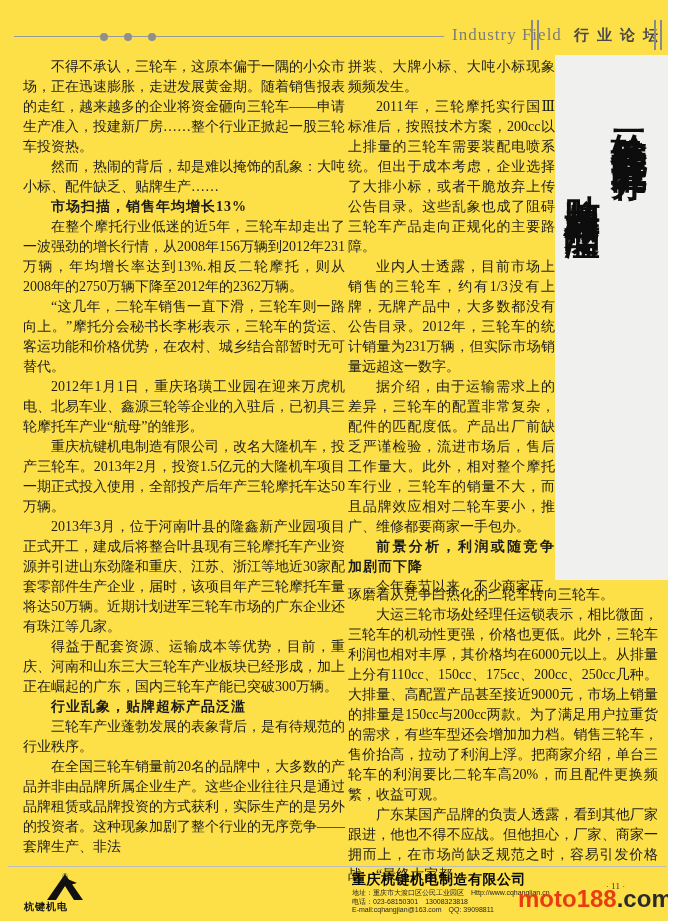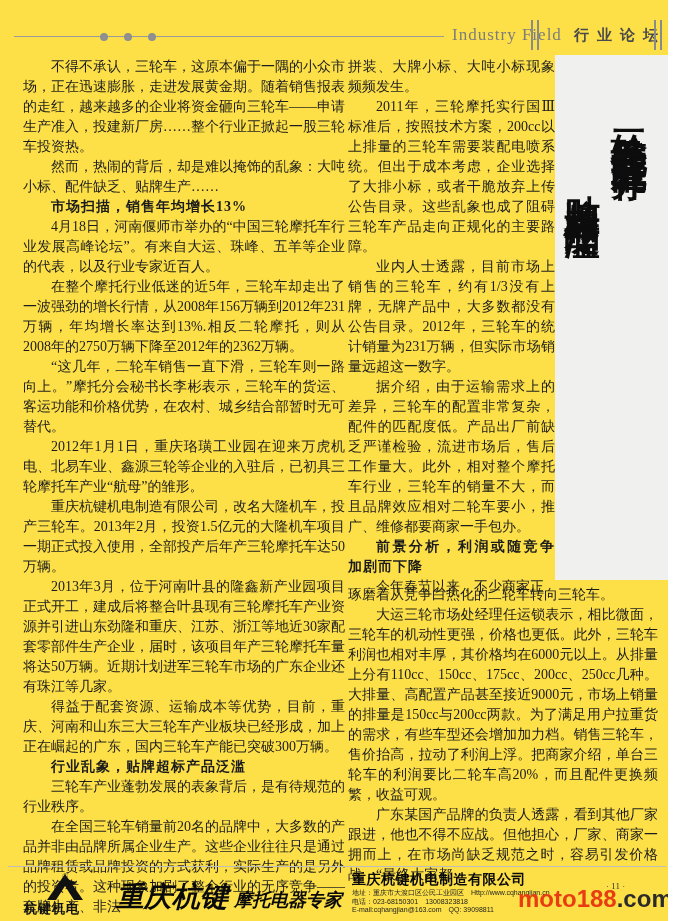--- a/index.html
+++ b/index.html
@@ -22,21 +22,21 @@
   
   .graypanel{position:absolute;left:555px;top:55px;width:119px;height:525px;background:#f0f0ee;}
   .vtitle{position:absolute;writing-mode:vertical-rl;text-orientation:upright;
           font-size:36px;font-weight:600;color:#0d0d0d;letter-spacing:4px;line-height:1;}
   .v1{left:56px;top:46px;}
   .v2{left:9px;top:112px;}
   
   .foot-rule{position:absolute;left:8px;top:866px;width:658px;height:1px;background:#bdbdbd;}
   .logo-box{position:absolute;left:30px;top:874px;width:70px;text-align:center;}
   .logo-reg{position:absolute;left:62px;top:872px;font-size:8px;color:#222;}
-  .logo-text{position:absolute;left:24px;top:900px;width:80px;font-size:13px;font-weight:bold;color:#111;
+  .logo-text{position:absolute;left:24px;top:900px;width:80px;font-size:10px;font-weight:bold;color:#111;
              font-family:"Liberation Sans","DejaVu Sans",sans-serif;letter-spacing:1px;}
   .brand{position:absolute;left:116px;top:878px;font-size:28px;font-weight:bold;font-style:italic;color:#0a0a0a;
          font-family:"Liberation Sans","DejaVu Sans",sans-serif;white-space:nowrap;}
   .brand-tag{font-size:18px;margin-left:6px;}
   .company{position:absolute;left:352px;top:871px;width:230px;font-family:"Liberation Sans","DejaVu Sans",sans-serif;}
   .company-name{font-size:14px;font-weight:bold;color:#0a0a0a;white-space:nowrap;letter-spacing:0.5px;}
   .company-line{font-size:7px;line-height:8.5px;color:#222;white-space:nowrap;}
   .pagenum{position:absolute;left:606px;top:881px;font-size:9px;color:#333;}
   .website{position:absolute;left:518px;top:885px;font-size:24px;font-weight:bold;white-space:nowrap;
            font-family:"Liberation Sans","DejaVu Sans",sans-serif;}
@@ -54,21 +54,20 @@
   <div class="hdr-dot" style="left:148px"></div>
   <div class="hdr-en">Industry Field</div>
   <div class="dbar" style="left:531px"></div>
   <div class="hdr-cn">行业论坛</div>
   <div class="dbar" style="left:654px"></div>
 
   <div class="leftcol">
       <div class="para p">不得不承认，三轮车，这原本偏于一隅的小众市场，正在迅速膨胀，走进发展黄金期。随着销售报表的走红，越来越多的企业将资金砸向三轮车——申请生产准入，投建新厂房……整个行业正掀起一股三轮车投资热。</div>
       <div class="para p">然而，热闹的背后，却是难以掩饰的乱象：大吨小标、配件缺乏、贴牌生产……</div>
       <div class="para h">市场扫描，销售年均增长13%</div>
-      <div class="para p">4月18日，河南偃师市举办的“中国三轮摩托车行业发展高峰论坛”。有来自大运、珠峰、五羊等企业的代表，以及行业专家近百人。</div>
       <div class="para p">在整个摩托行业低迷的近5年，三轮车却走出了一波强劲的增长行情，从2008年156万辆到2012年231万辆，年均增长率达到13%.相反二轮摩托，则从2008年的2750万辆下降至2012年的2362万辆。</div>
       <div class="para p">“这几年，二轮车销售一直下滑，三轮车则一路向上。”摩托分会秘书长李彬表示，三轮车的货运、客运功能和价格优势，在农村、城乡结合部暂时无可替代。</div>
       <div class="para p">2012年1月1日，重庆珞璜工业园在迎来万虎机电、北易车业、鑫源三轮等企业的入驻后，已初具三轮摩托车产业“航母”的雏形。</div>
       <div class="para p">重庆杭键机电制造有限公司，改名大隆机车，投产三轮车。2013年2月，投资1.5亿元的大隆机车项目一期正式投入使用，全部投产后年产三轮摩托车达50万辆。</div>
       <div class="para p">2013年3月，位于河南叶县的隆鑫新产业园项目正式开工，建成后将整合叶县现有三轮摩托车产业资源并引进山东劲隆和重庆、江苏、浙江等地近30家配套零部件生产企业，届时，该项目年产三轮摩托车量将达50万辆。近期计划进军三轮车市场的广东企业还有珠江等几家。</div>
       <div class="para p">得益于配套资源、运输成本等优势，目前，重庆、河南和山东三大三轮车产业板块已经形成，加上正在崛起的广东，国内三轮车产能已突破300万辆。</div>
       <div class="para h">行业乱象，贴牌超标产品泛滥</div>
       <div class="para p">三轮车产业蓬勃发展的表象背后，是有待规范的行业秩序。</div>
       <div class="para p">在全国三轮车销量前20名的品牌中，大多数的产品并非由品牌所属企业生产。这些企业往往只是通过品牌租赁或品牌投资的方式获利，实际生产的是另外的投资者。这种现象加剧了整个行业的无序竞争——套牌生产、非法</div>
     </div>
@@ -96,23 +95,20 @@
 
   <div class="logo-box">
     <svg width="44" height="26" viewBox="0 0 44 26">
       <path d="M22 0 L40 26 L31 26 L22 12 L13 26 L4 26 Z" fill="#111"></path>
       <path d="M22 4 L34 9 L24 12 Z" fill="#111"></path>
     </svg>
   </div>
   <div class="logo-reg">®</div>
   <div class="logo-text">杭键机电</div>
 
-  <div class="brand">
-    <span>重庆杭键</span><span class="brand-tag">摩托电器专家</span>
-  </div>
 
   <div class="company">
     <div class="company-name">重庆杭键机电制造有限公司</div>
     <div class="company-line">地址：重庆市大渡口区公民工业园区　Http://www.cqhangjian.cn</div>
     <div class="company-line">电话：023-68150301　13008323818</div>
     <div class="company-line">E-mail:cqhangjian@163.com　QQ: 39098811</div>
   </div>
 
   <div class="pagenum">· 11 ·</div>
   <div class="website">

